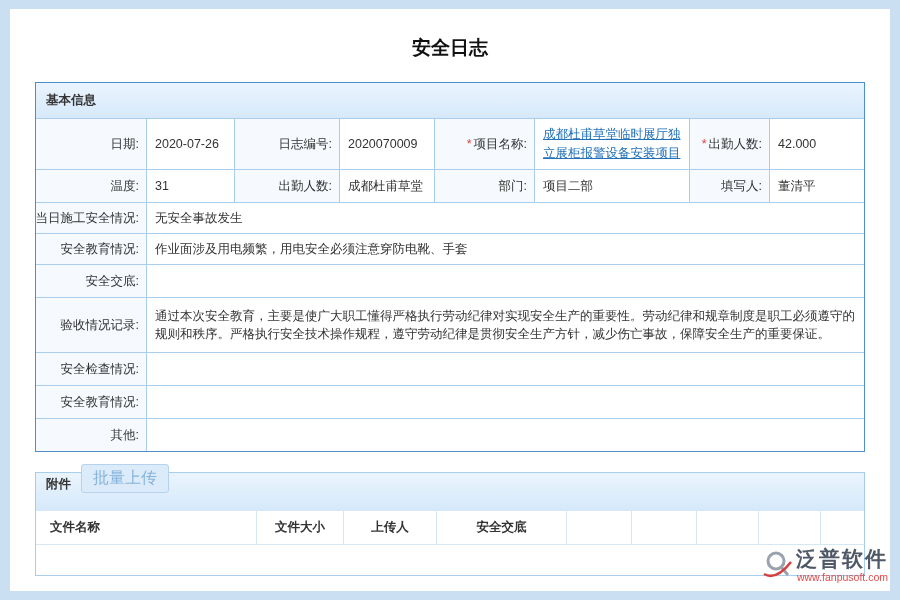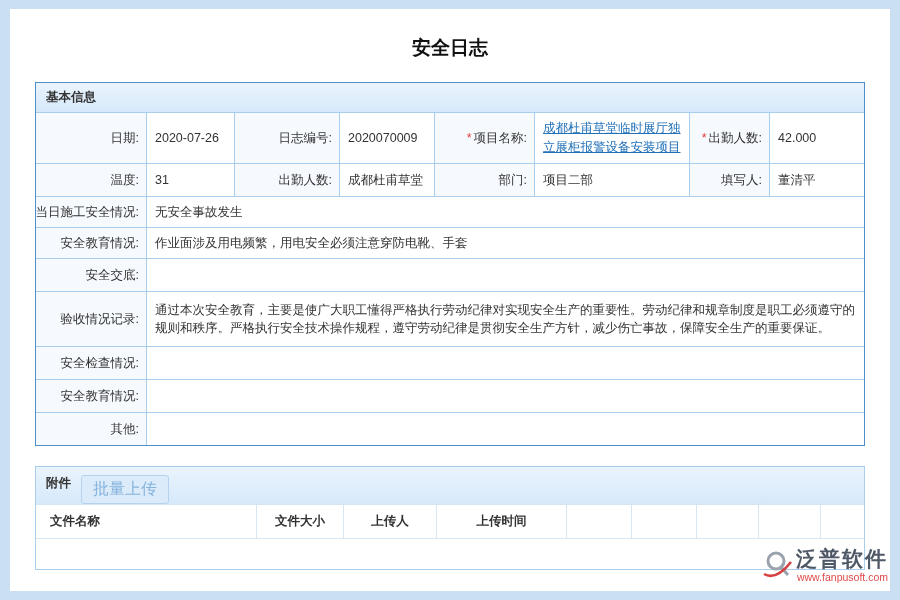--- a/index.html
+++ b/index.html
@@ -45,21 +45,21 @@
     margin:21px 25px 0;
     border:1px solid var(--outer);
     background:#fff;
   }
   .section-bar{
     background:linear-gradient(to bottom,var(--bar-bg1),var(--bar-bg2));
     border-bottom:1px solid var(--line);
     padding:5px 10px;
     font-weight:bold;
     font-size:12.5px;
-    height:30px;
+    height:36px;
     display:flex;align-items:center;font-family:Liberation Mono, monospace;
   }
   .grid-row{
     display:grid;
     grid-template-columns:110px 88px 105px 95px 100px 155px 80px 1fr;
   }
   .full-row{
     display:grid;
     grid-template-columns:110px 1fr;
   }
@@ -93,23 +93,23 @@
   }
   
   .attach-table{
     margin:20px 25px 0;
     border:1px solid var(--line);
     background:#fff;
   }
   .attach-bar{
     background:linear-gradient(to bottom,var(--bar-bg1),var(--bar-bg2));
     border-bottom:1px solid var(--line-light);
-    padding:8px 10px;
+    padding:17px 10px;
     height:38px;
-    display:flex;align-items:flex-start;
+    display:flex;align-items:flex-end;
     font-weight:bold;
   }
   .btn-upload{
     margin-left:10px;
     padding:3px 11px;
     background:var(--btn-bg);
     border:1px solid var(--btn-border);
     color:var(--btn-text);
     border-radius:3px;
     font-size:16px;
@@ -224,21 +224,21 @@
 
   <div class="attach-table">
     <div class="attach-bar">
       <span>附件</span>
       <button class="btn-upload">批量上传</button>
     </div>
     <div class="attach-head">
       <div class="ah">文件名称</div>
       <div class="ah">文件大小</div>
       <div class="ah">上传人</div>
-      <div class="ah">上传时间</div>
+      <div class="ah">安全交底</div>
       <div class="ah"></div>
       <div class="ah"></div>
       <div class="ah"></div>
       <div class="ah"></div>
       <div class="ah"></div>
     </div>
     <div class="attach-empty-row"></div>
   </div>
 
   <div class="logo">

